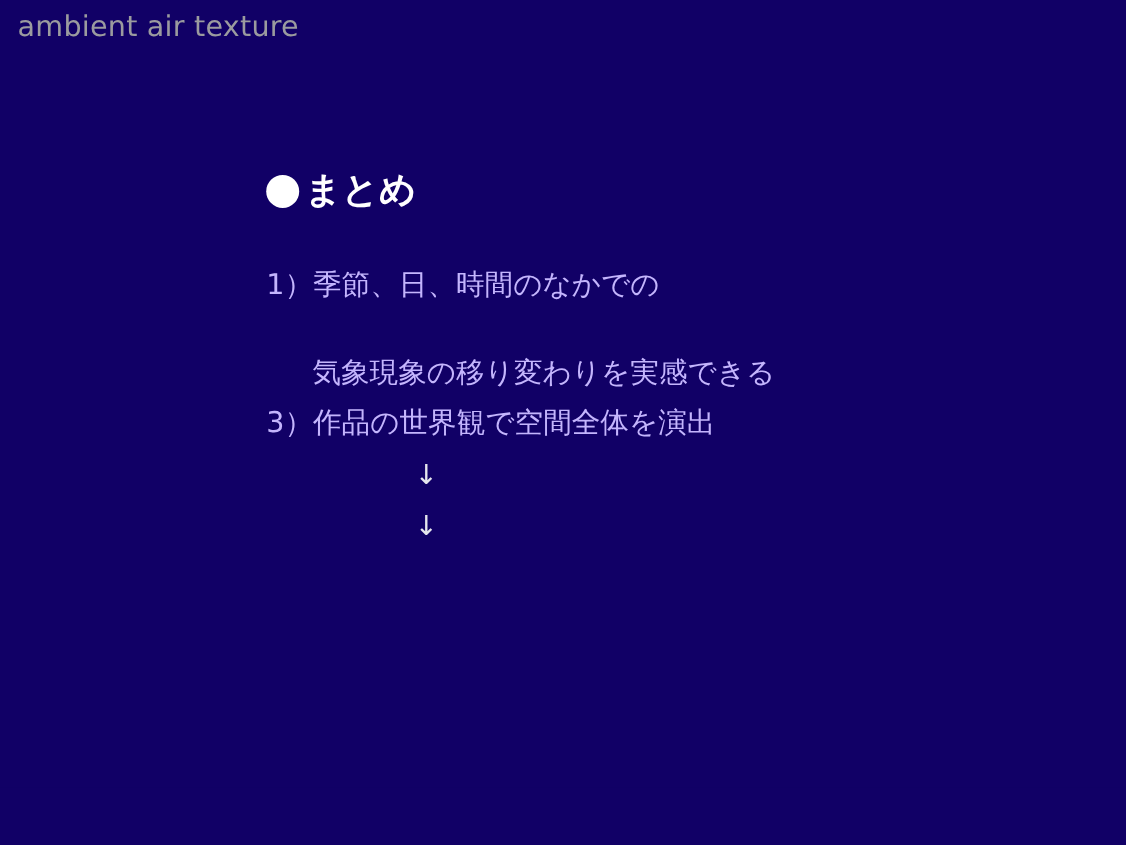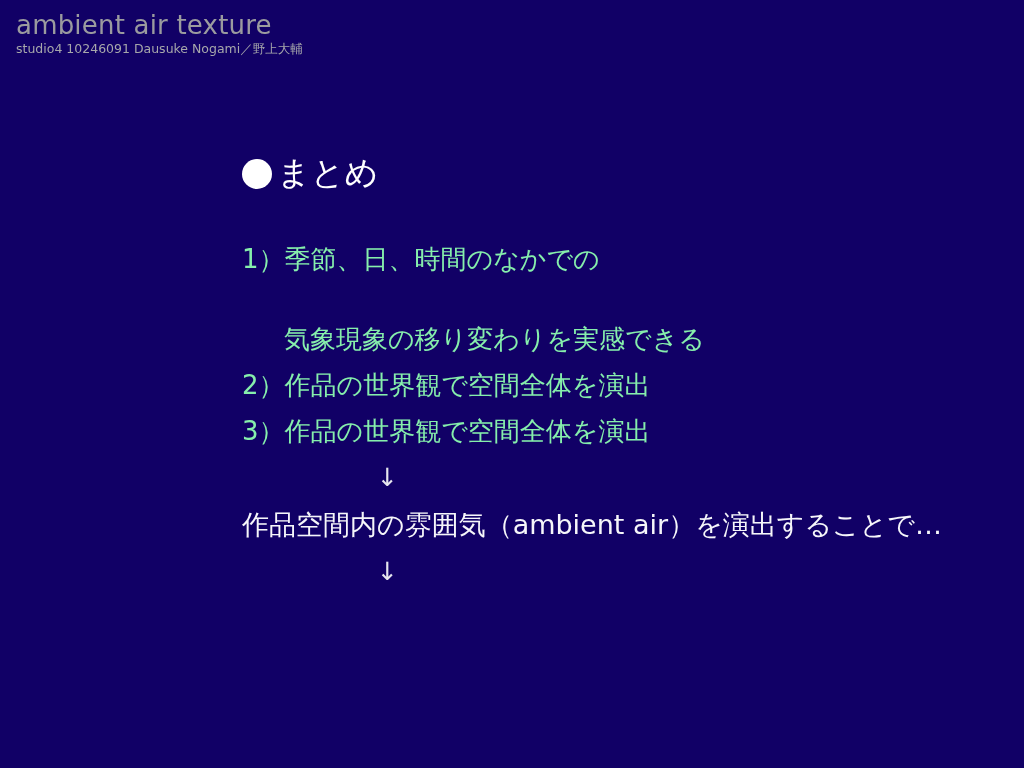--- a/index.html
+++ b/index.html
@@ -53,21 +53,21 @@
     top: 152px;
     width: 740px;
     color: #f2f2f7;
   }
 
   .section-heading {
     display: flex;
     align-items: center;
     font-size: 33px;
     line-height: 42px;
-    font-weight: 400;
+    font-weight: 700;
     color: #ffffff;
     white-space: nowrap;
     margin: 0 0 42px 0;
   }
   .bullet-dot {
     width: 30px;
     height: 30px;
     border-radius: 50%;
     background: #ffffff;
     flex: 0 0 auto;
@@ -77,21 +77,21 @@
 
   .point-list {
     list-style: none;
     margin: 0;
     padding: 0;
   }
   .point-item {
     font-size: 26px;
     line-height: 46px;
     font-weight: 400;
-    color: #86efac;
+    color: #c4b5fd;
     white-space: nowrap;
   }
   .point-item .cont-line {
     display: block;
     padding-left: 42px;
     margin-top: 34px;
   }
 
   .flow-arrow {
     font-size: 25px;
@@ -114,44 +114,39 @@
     margin-top: 2px;
   }
 </style>
 </head>
 <body>
 
 <div class="slide">
 
   <div class="slide-header">
     <div class="deck-title">ambient air texture</div>
-    <div class="deck-byline">studio4 10246091 Dausuke Nogami／野上大輔</div>
   </div>
 
   <div class="slide-body">
 
     <div class="section-heading">
       <span class="bullet-dot"></span>
       <span>まとめ</span>
     </div>
 
     <ul class="point-list">
       <li class="point-item">
         <span>1）</span><span>季節、日、時間のなかでの</span>
         <span class="cont-line">気象現象の移り変わりを実感できる</span>
       </li>
       <li class="point-item">
-        <span>2）</span><span>作品の世界観で空間全体を演出</span>
-      </li>
-      <li class="point-item">
         <span>3）</span><span>作品の世界観で空間全体を演出</span>
       </li>
     </ul>
 
     <div class="flow-arrow">↓</div>
 
-    <div class="conclusion">作品空間内の雰囲気（ambient air）を演出することで…</div>
 
     <div class="flow-arrow">↓</div>
 
 
   </div>
 </div>
 
 </body></html>

